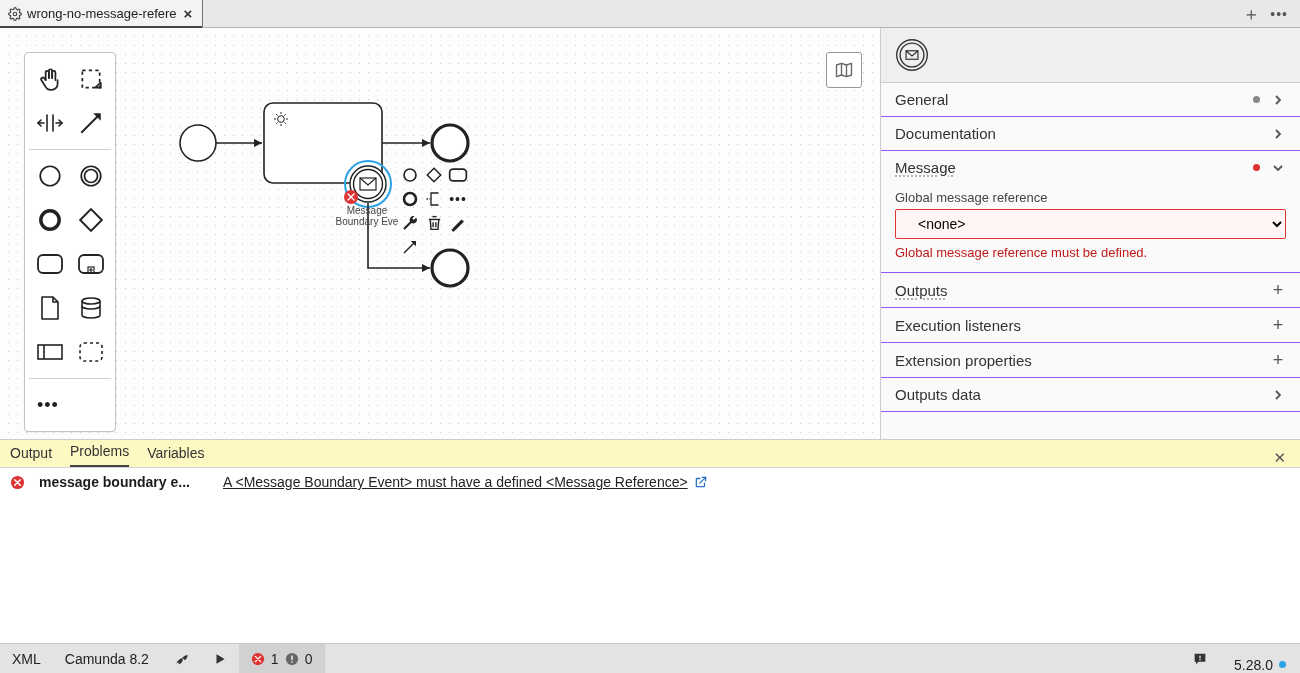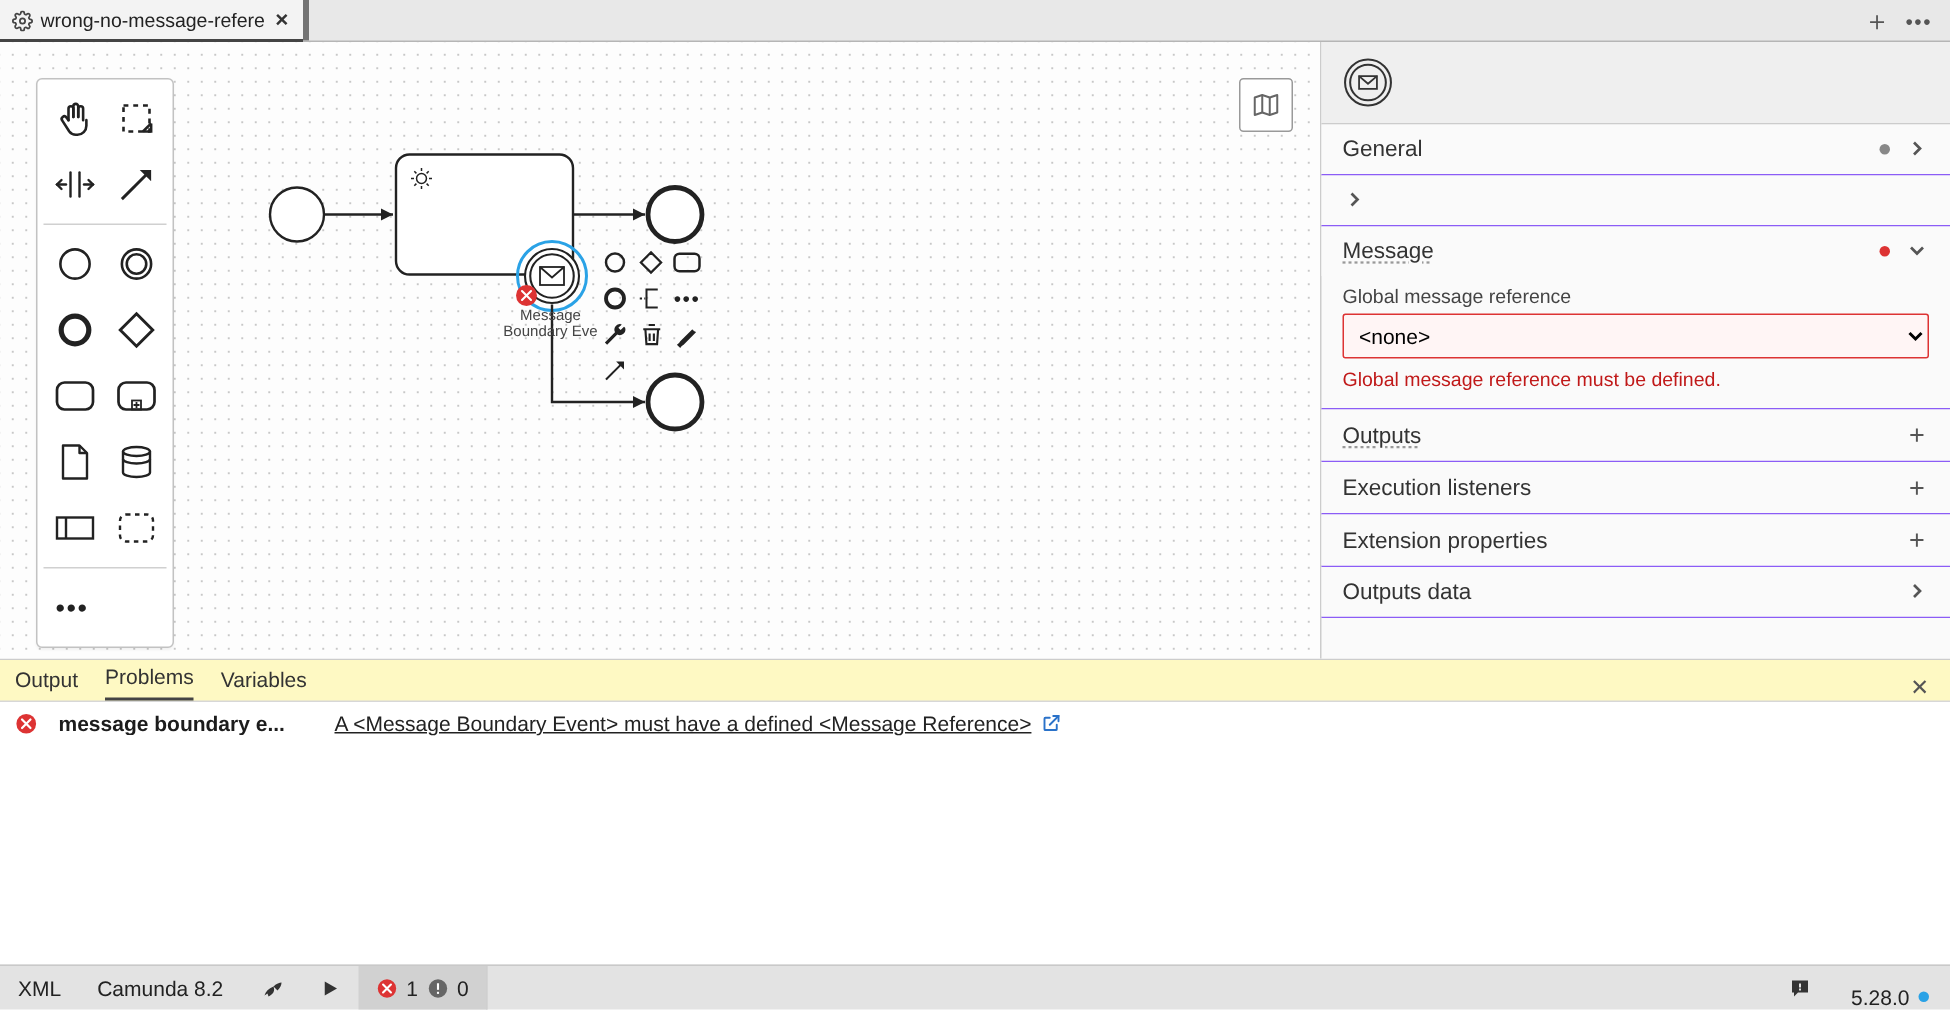--- a/index.html
+++ b/index.html
@@ -21,21 +21,21 @@
     display: flex;
     align-items: stretch;
     border-bottom: 1px solid #b5b5b5;
     position: relative;
   }
   .tab {
     display: flex;
     align-items: center;
     gap: 5px;
     padding: 0 8px;
-    border-right: 4px solid #737373;
+    border-right: 1px solid #737373;
     max-width: 220px;
     font-size: 13px;
     cursor: pointer;
     position: relative;
   }
   .tab.active {
     background: #f3f3f3;
   }
   .tab.active::after {
     content: '';
@@ -241,21 +241,21 @@
     font-size: 13px;
     color: #444;
     padding: 2px 0 4px;
   }
   .select-err {
     width: 100%;
     height: 30px;
     border: 1px solid #d33;
     background: #fff5f5;
     border-radius: 2px;
-    padding: 4px 6px;
+    padding: 4px 18px;
     font-size: 14px;
     appearance: auto;
   }
   .err-text {
     color: #c01919;
     font-size: 13px;
     padding: 6px 0 2px;
   }
   .plus-ic { font-size: 18px; color: #222; line-height: 1; }
 
@@ -622,20 +622,21 @@
         <span class="right-ic">
           <svg width="10" height="10" viewBox="0 0 10 10" fill="none" stroke="#555" stroke-width="1.8">
               <path d="M3 1l4 4-4 4"></path>
             </svg>
         </span>
       </div>
     </div>
 
     <div class="acc">
       <div class="acc-h">
+        <span class="label">Documentation</span>
         <span class="right-ic">
           <svg width="10" height="10" viewBox="0 0 10 10" fill="none" stroke="#555" stroke-width="1.8">
               <path d="M3 1l4 4-4 4"></path>
             </svg>
         </span>
       </div>
     </div>
 
     <div class="acc">
       <div class="acc-h">

